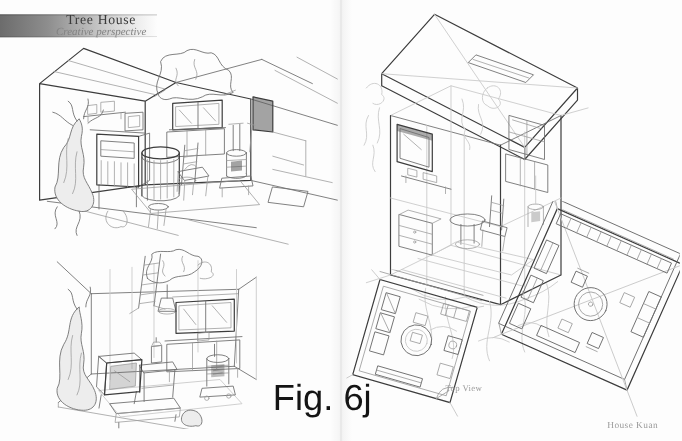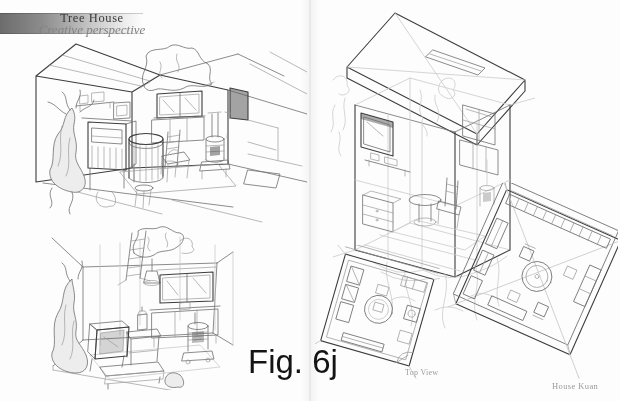--- a/index.html
+++ b/index.html
@@ -8,25 +8,25 @@
   .fold-line{position:absolute;top:0;left:309px;width:1.5px;height:100%;background:#e9e9e9;}
   .fold-wrap{position:absolute;top:0;left:300px;width:20px;height:100%;
     background:linear-gradient(90deg,rgba(0,0,0,0),rgba(0,0,0,0.04) 55%,rgba(0,0,0,0));}
   
   .banner{position:absolute;left:0;top:13px;width:143px;height:21px;
     background:linear-gradient(90deg,#6c6c6c 0%,#8d8d8d 30%,#c7c7c7 64%,#eeeeee 88%,rgba(255,255,255,0) 100%);
     box-shadow:inset 0 1px 0 rgba(0,0,0,.18), inset 0 -1px 0 rgba(0,0,0,.14);}
   .title{position:absolute;left:26px;top:12px;width:132px;text-align:center;
     font-size:12.5px;letter-spacing:.6px;color:#3a3a3a;line-height:12px;}
   .subtitle{position:absolute;left:26px;top:25px;width:132px;text-align:center;
-    font-style:italic;font-size:13px;color:#828282;line-height:9px;}
+    font-style:italic;font-size:10px;color:#828282;line-height:9px;}
   
   .fig-caption{position:absolute;left:248px;top:344px;
     font-family:"Liberation Sans", sans-serif;font-size:33px;color:#141414;line-height:36px;}
-  .topview-label{position:absolute;left:405px;top:368px;font-size:8px;color:#9c9c9c;letter-spacing:.3px;}
+  .topview-label{position:absolute;left:405px;top:348px;font-size:8px;color:#9c9c9c;letter-spacing:.3px;}
   .signature{position:absolute;left:552px;top:381px;font-size:8.5px;color:#9a9a9a;letter-spacing:.4px;}
   
   .sk{position:absolute;}
   .s1{stroke:#3d3d3d;stroke-width:1.1;fill:none;stroke-linecap:round;stroke-linejoin:round;}
   .s2{stroke:#6f6f6f;stroke-width:.8;fill:none;stroke-linecap:round;stroke-linejoin:round;}
   .s3{stroke:#9b9b9b;stroke-width:.7;fill:none;stroke-linecap:round;stroke-linejoin:round;}
   .s4{stroke:#cacaca;stroke-width:.8;fill:none;stroke-linecap:round;stroke-linejoin:round;}
   .dk{fill:#5a5a5a;opacity:.55;stroke:none;}
   .soft{fill:#ededed;stroke:#6f6f6f;stroke-width:.8;stroke-linejoin:round;}
 </style>

